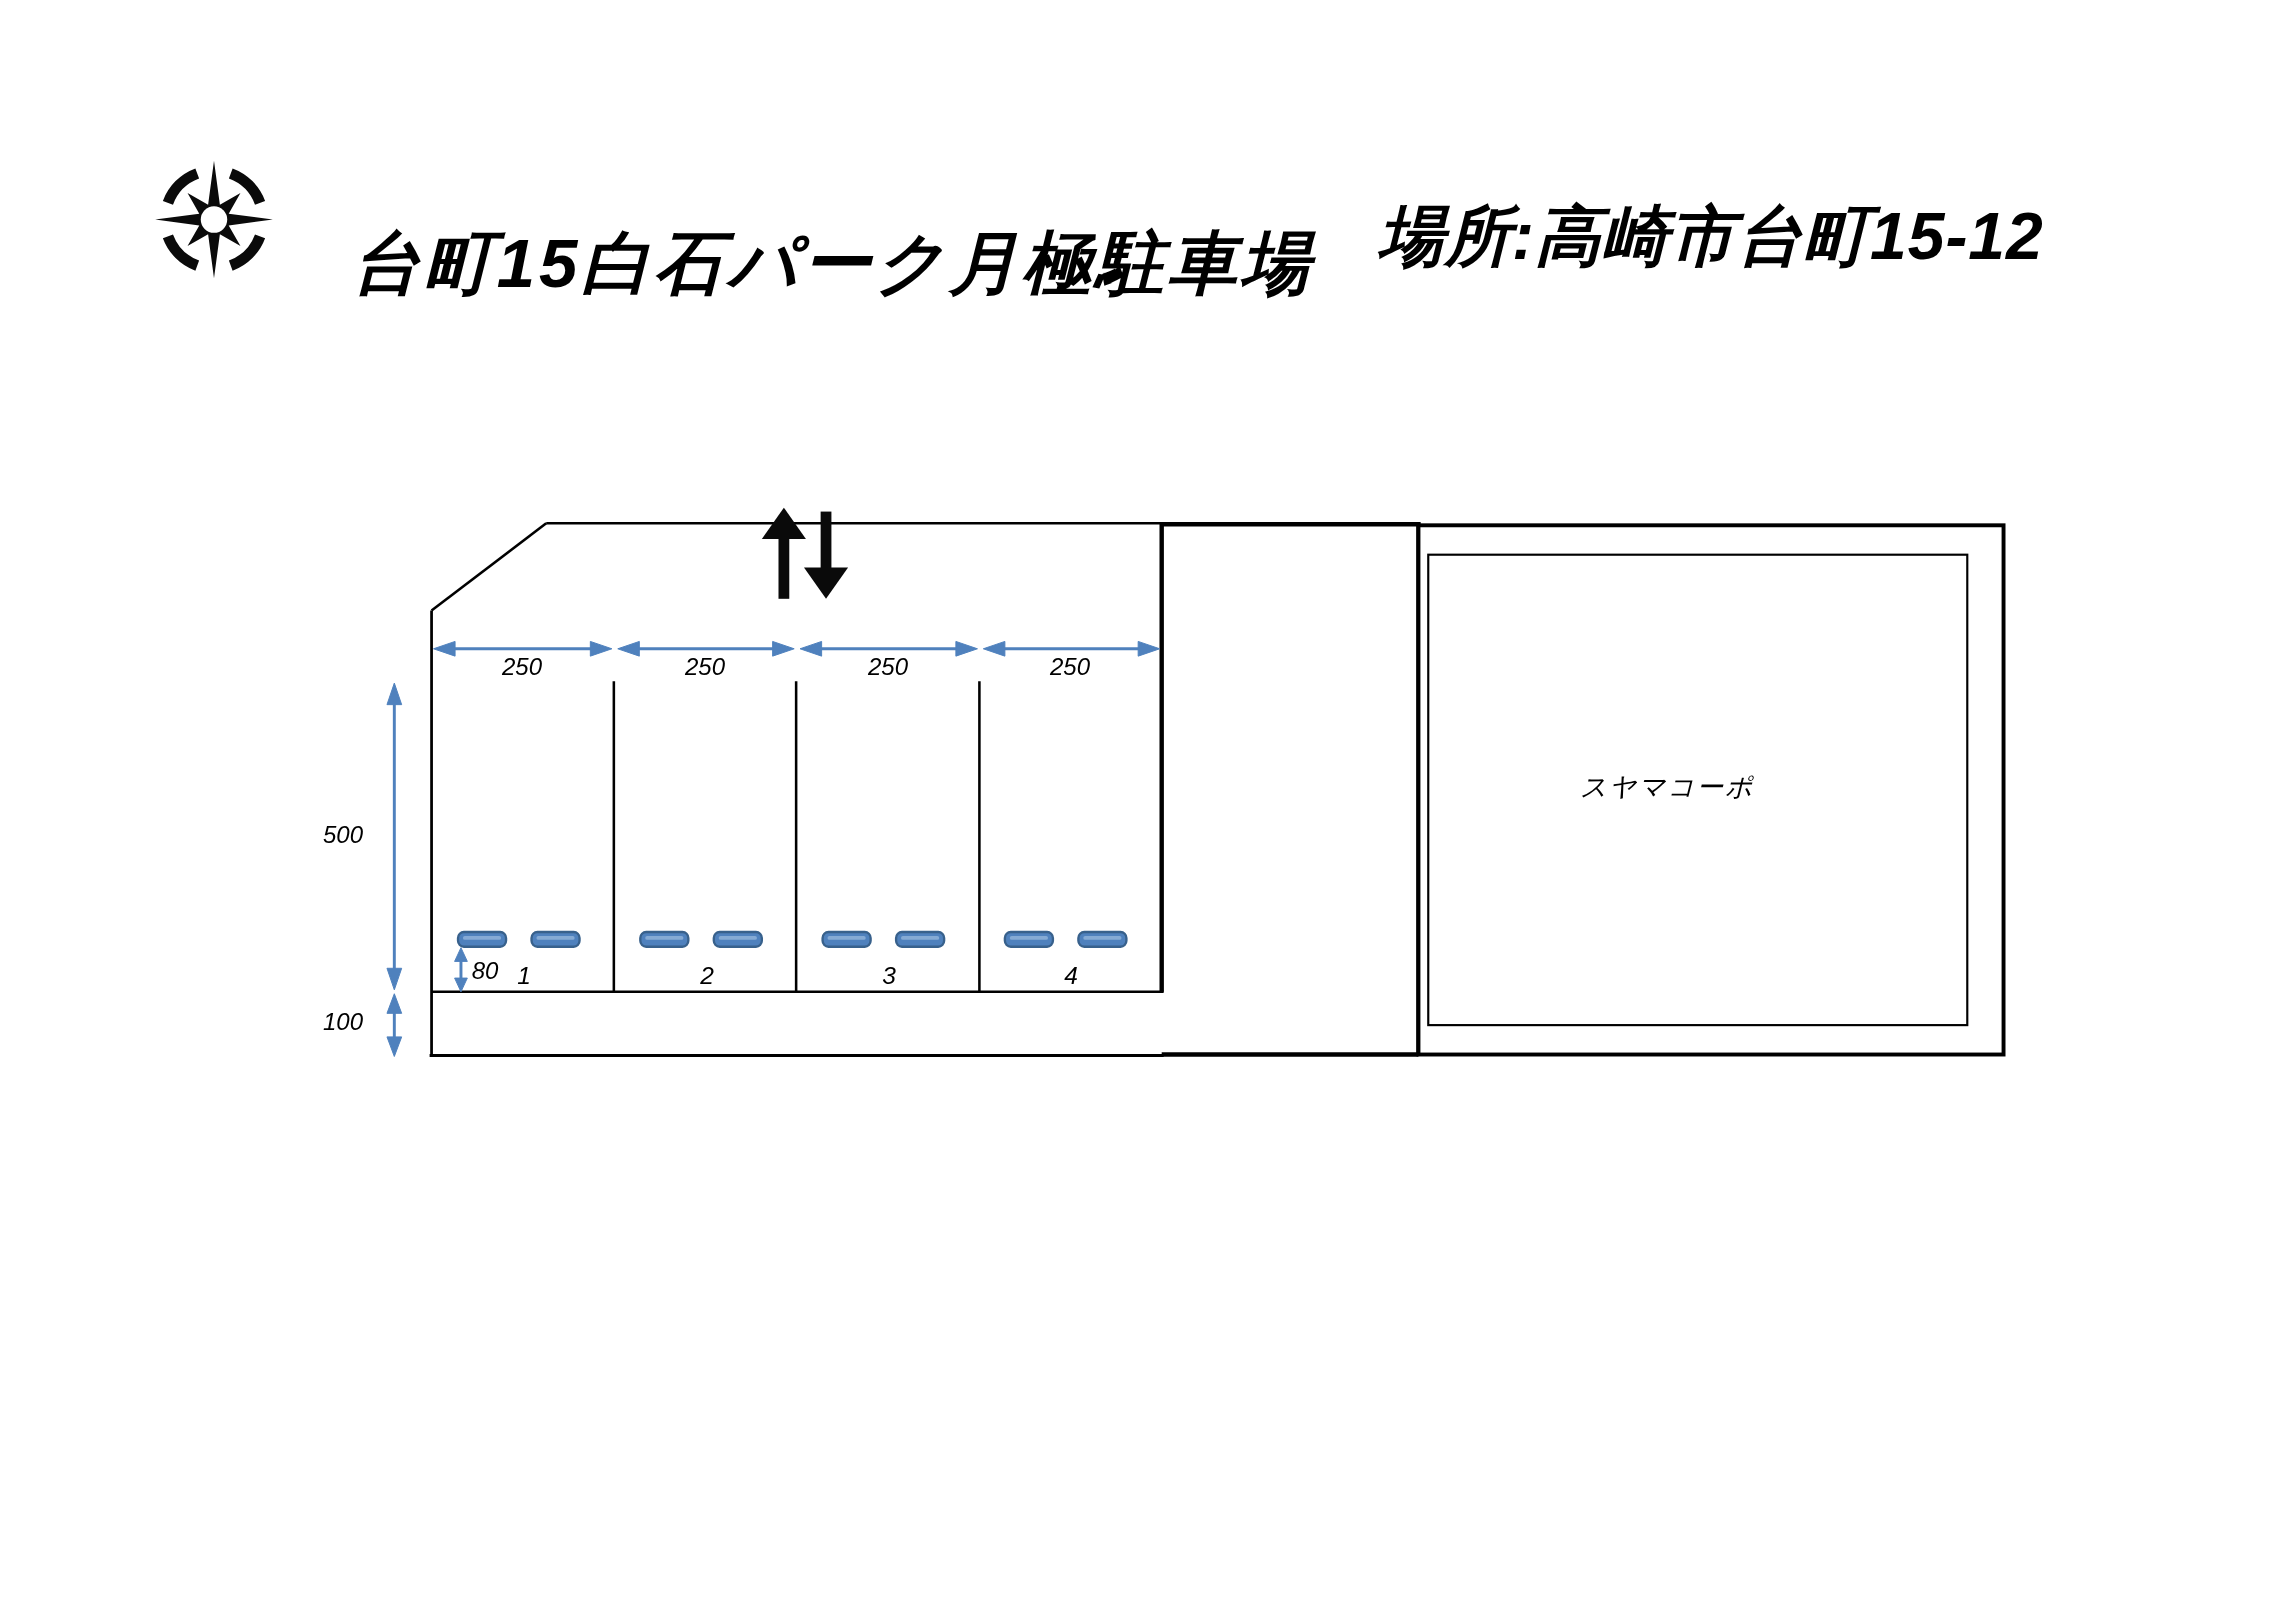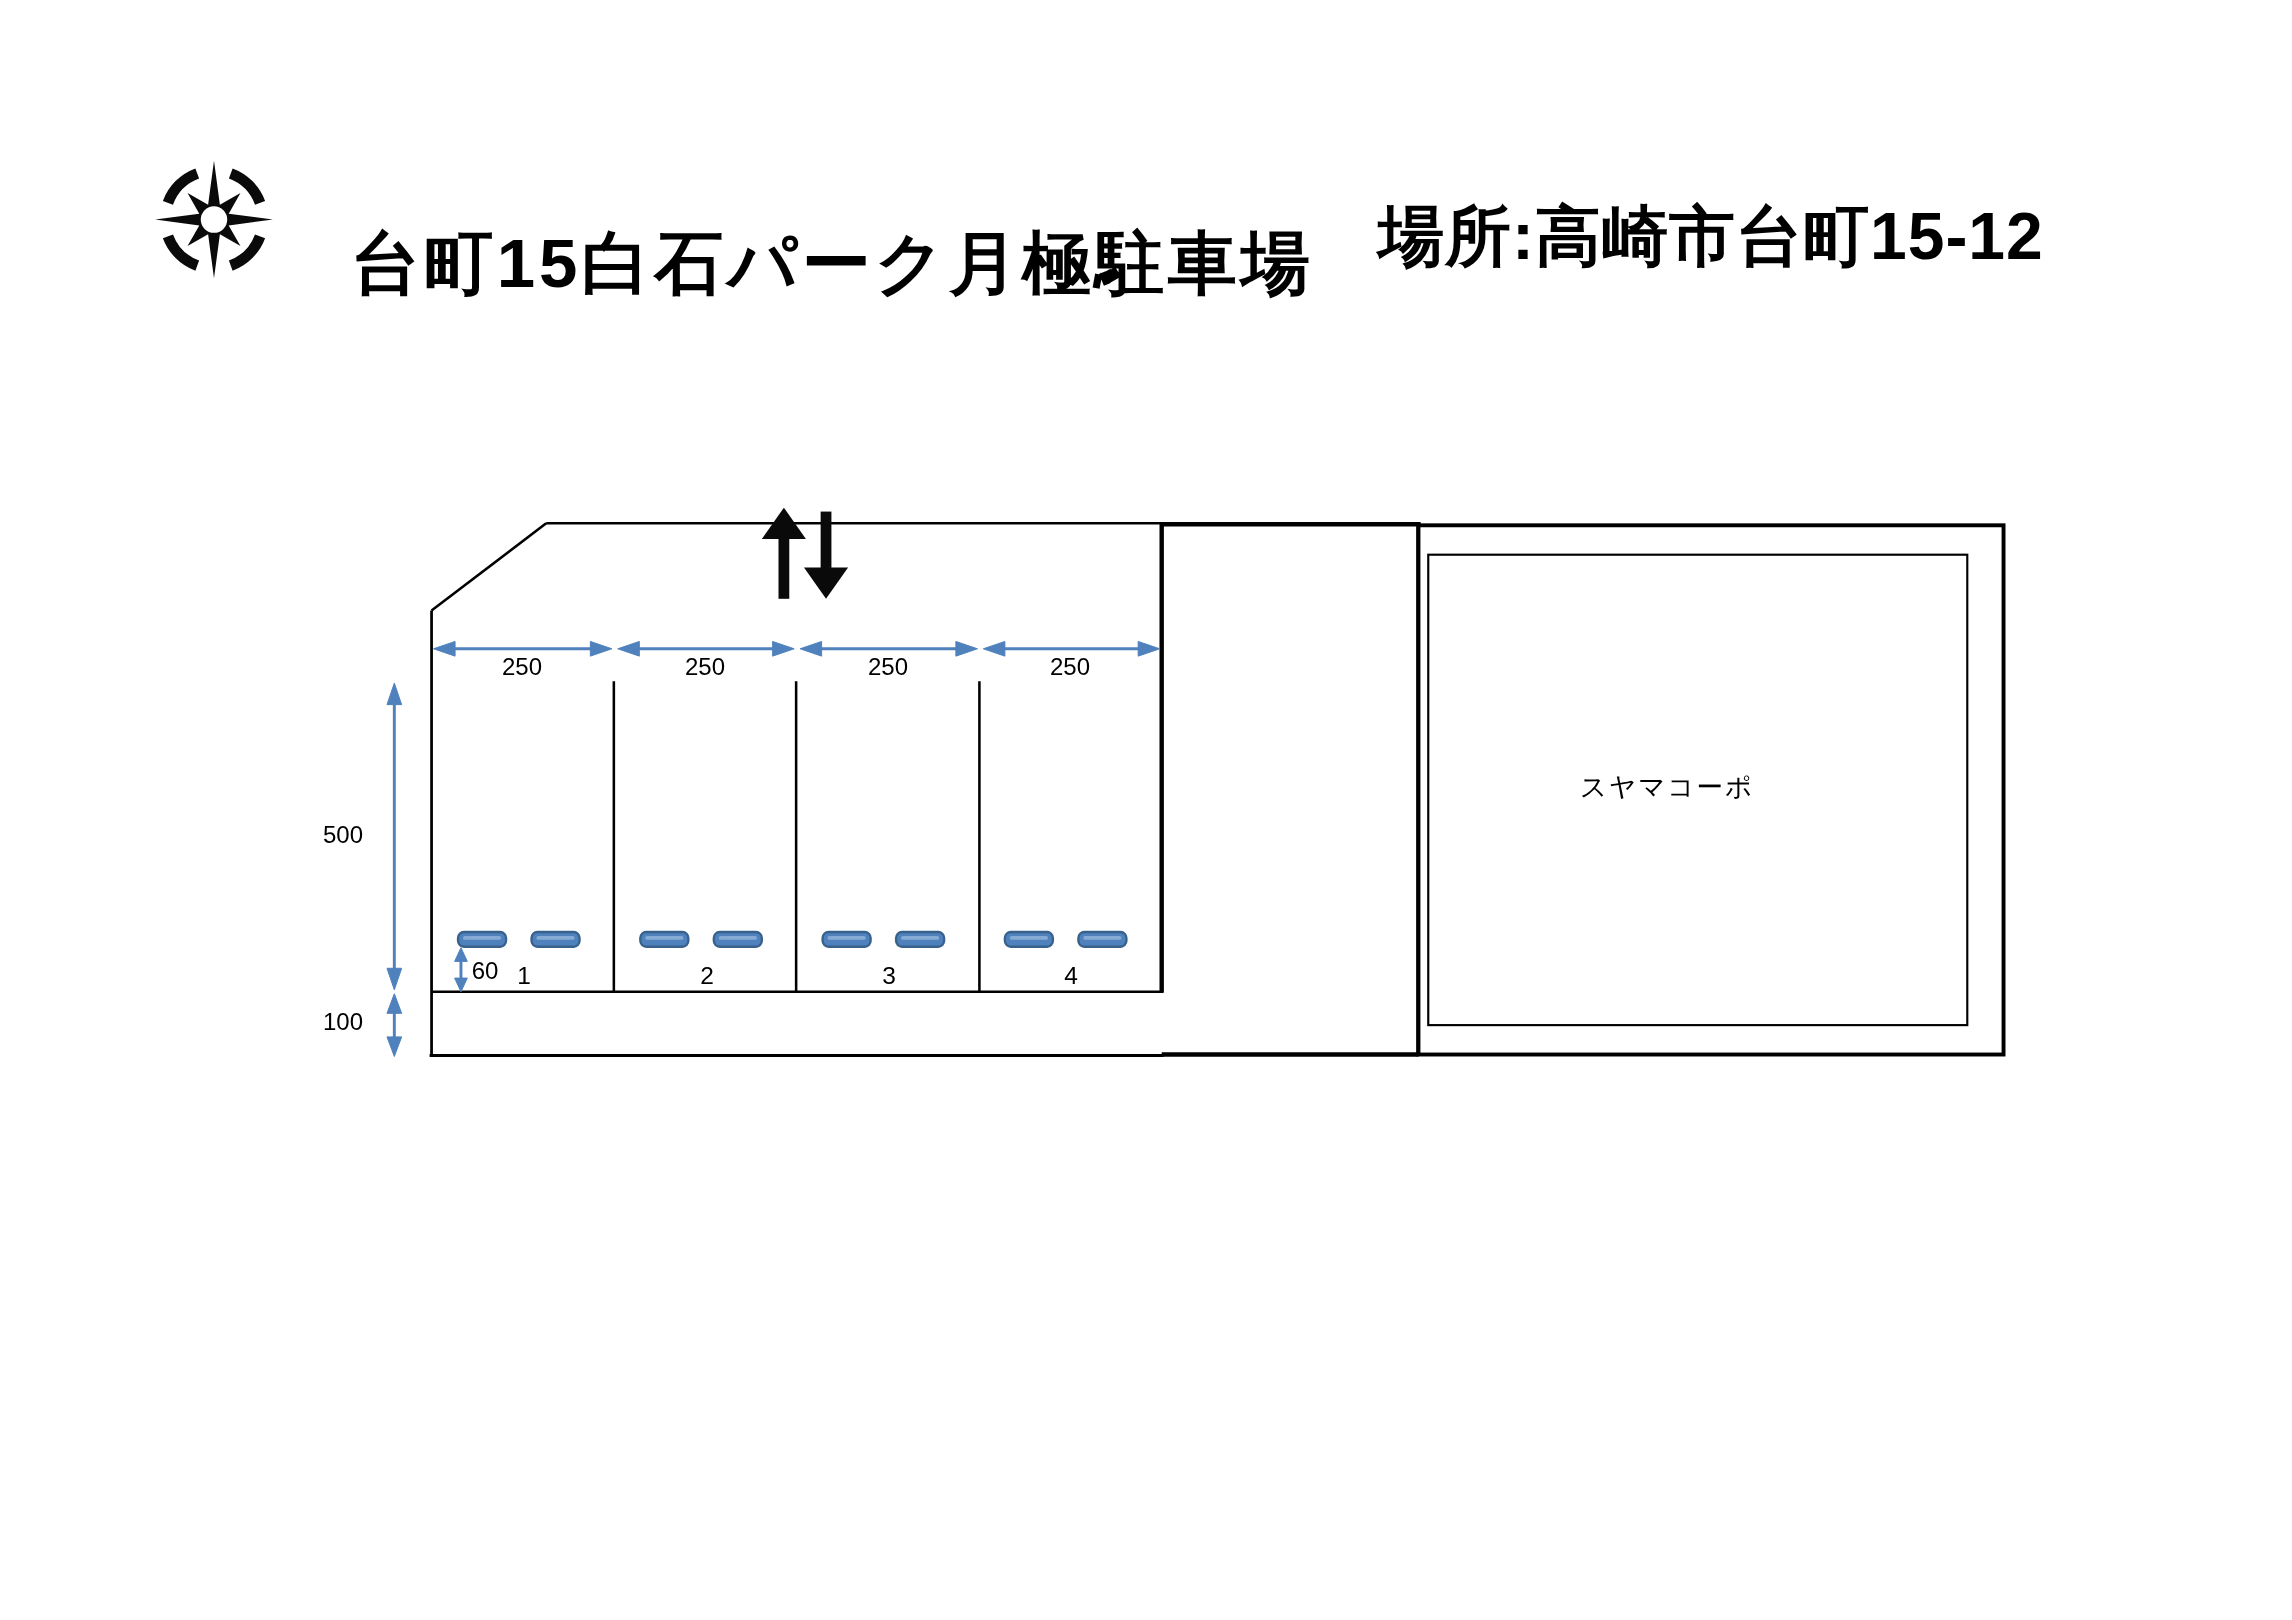--- a/index.html
+++ b/index.html
@@ -1,17 +1,17 @@
 <!DOCTYPE html>
 <html><head>
 <meta charset="utf-8">
 <style>
   html,body{margin:0;padding:0;background:#fff;}
   .page{position:relative;width:2293px;height:1620px;background:#ffffff;overflow:hidden;
-        font-family:"Liberation Sans","DejaVu Sans",sans-serif;color:#000;}
+        font-family:"Liberation Sans","DejaVu Sans",sans-serif;color:#000;font-style:italic;}
   .abs{position:absolute;}
   .title{font-size:69px;font-weight:bold;letter-spacing:3.9px;white-space:nowrap;}
   .info{font-size:66px;font-weight:bold;line-height:94px;white-space:nowrap;letter-spacing:1px;}
   .dim{font-size:24px;white-space:nowrap;transform:translate(-50%,-50%);}
   .spacenum{font-size:24.5px;white-space:nowrap;transform:translate(-50%,-50%);}
   .bldg-label{font-size:26.5px;white-space:nowrap;transform:translate(-50%,-50%);letter-spacing:2px;}
   svg{position:absolute;left:0;top:0;}
 </style>
 </head>
 <body>
@@ -116,21 +116,21 @@
     </g>
   </svg>
 
   <div class="abs dim" style="left:522px;top:667px;">250</div>
   <div class="abs dim" style="left:705px;top:667px;">250</div>
   <div class="abs dim" style="left:888px;top:667px;">250</div>
   <div class="abs dim" style="left:1070px;top:667px;">250</div>
 
   <div class="abs dim" style="left:343px;top:835px;">500</div>
   <div class="abs dim" style="left:343px;top:1022px;">100</div>
-  <div class="abs dim" style="left:485px;top:971px;">60</div>
+  <div class="abs dim" style="left:485px;top:971px;">80</div>
 
   <div class="abs spacenum" style="left:524px;top:976px;">1</div>
   <div class="abs spacenum" style="left:707px;top:976px;">2</div>
   <div class="abs spacenum" style="left:889px;top:976px;">3</div>
   <div class="abs spacenum" style="left:1071px;top:976px;">4</div>
 
   <div class="abs bldg-label" style="left:1667px;top:787px;">スヤマコーポ</div>
 
 </div>
 

